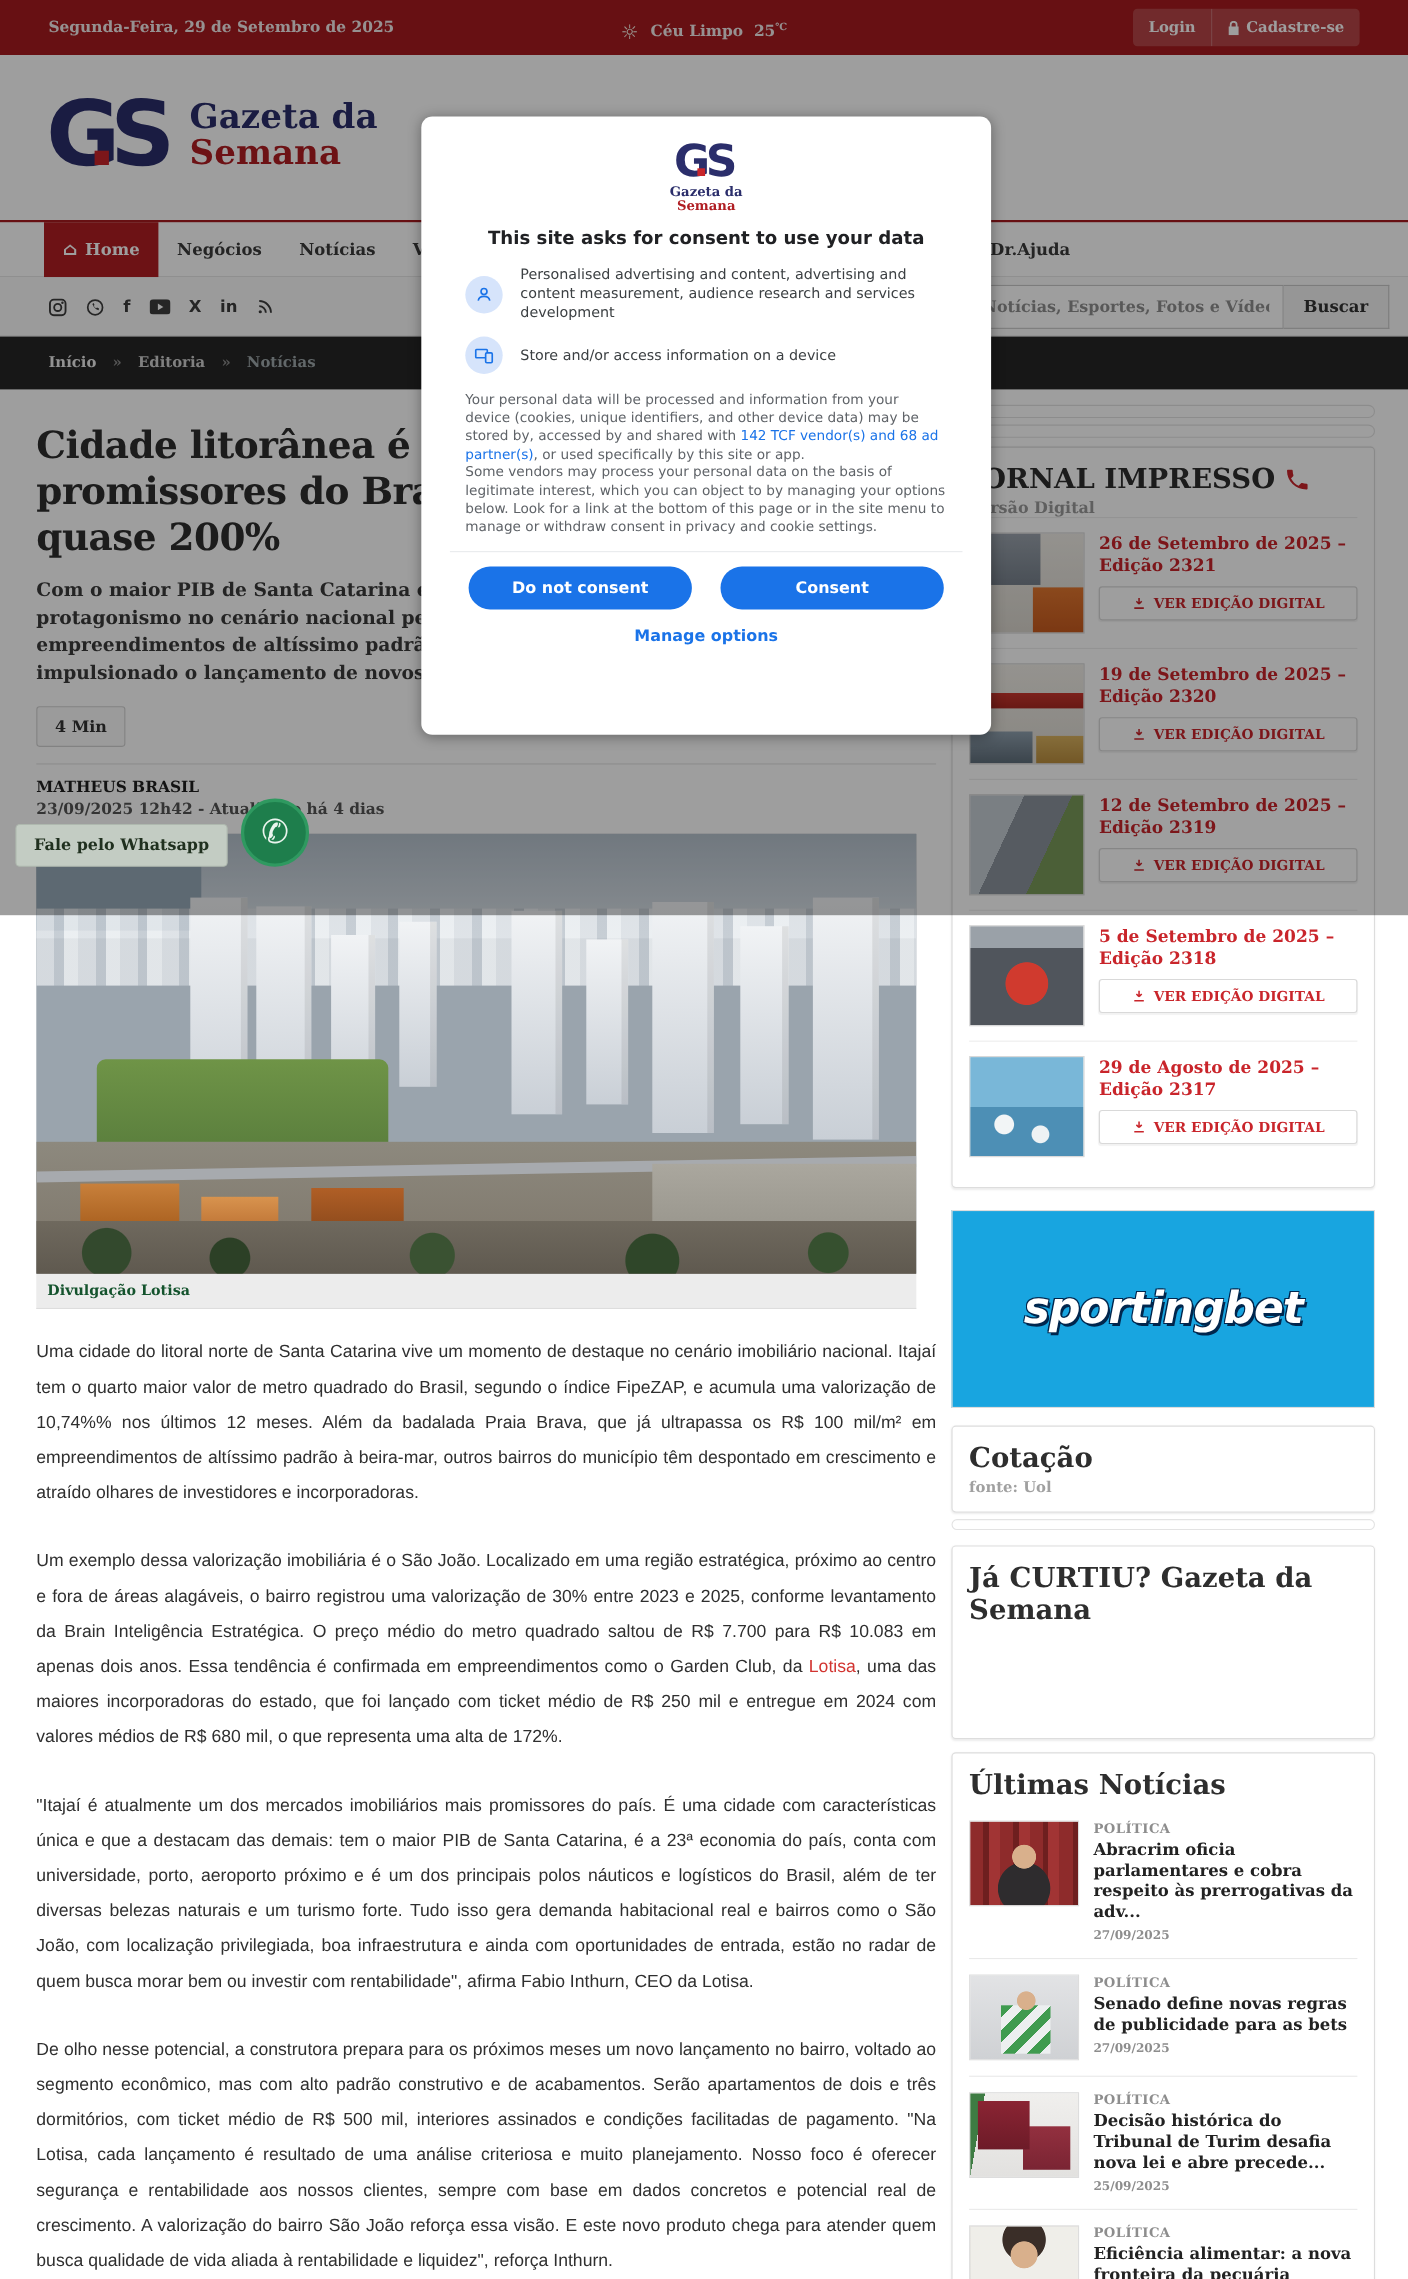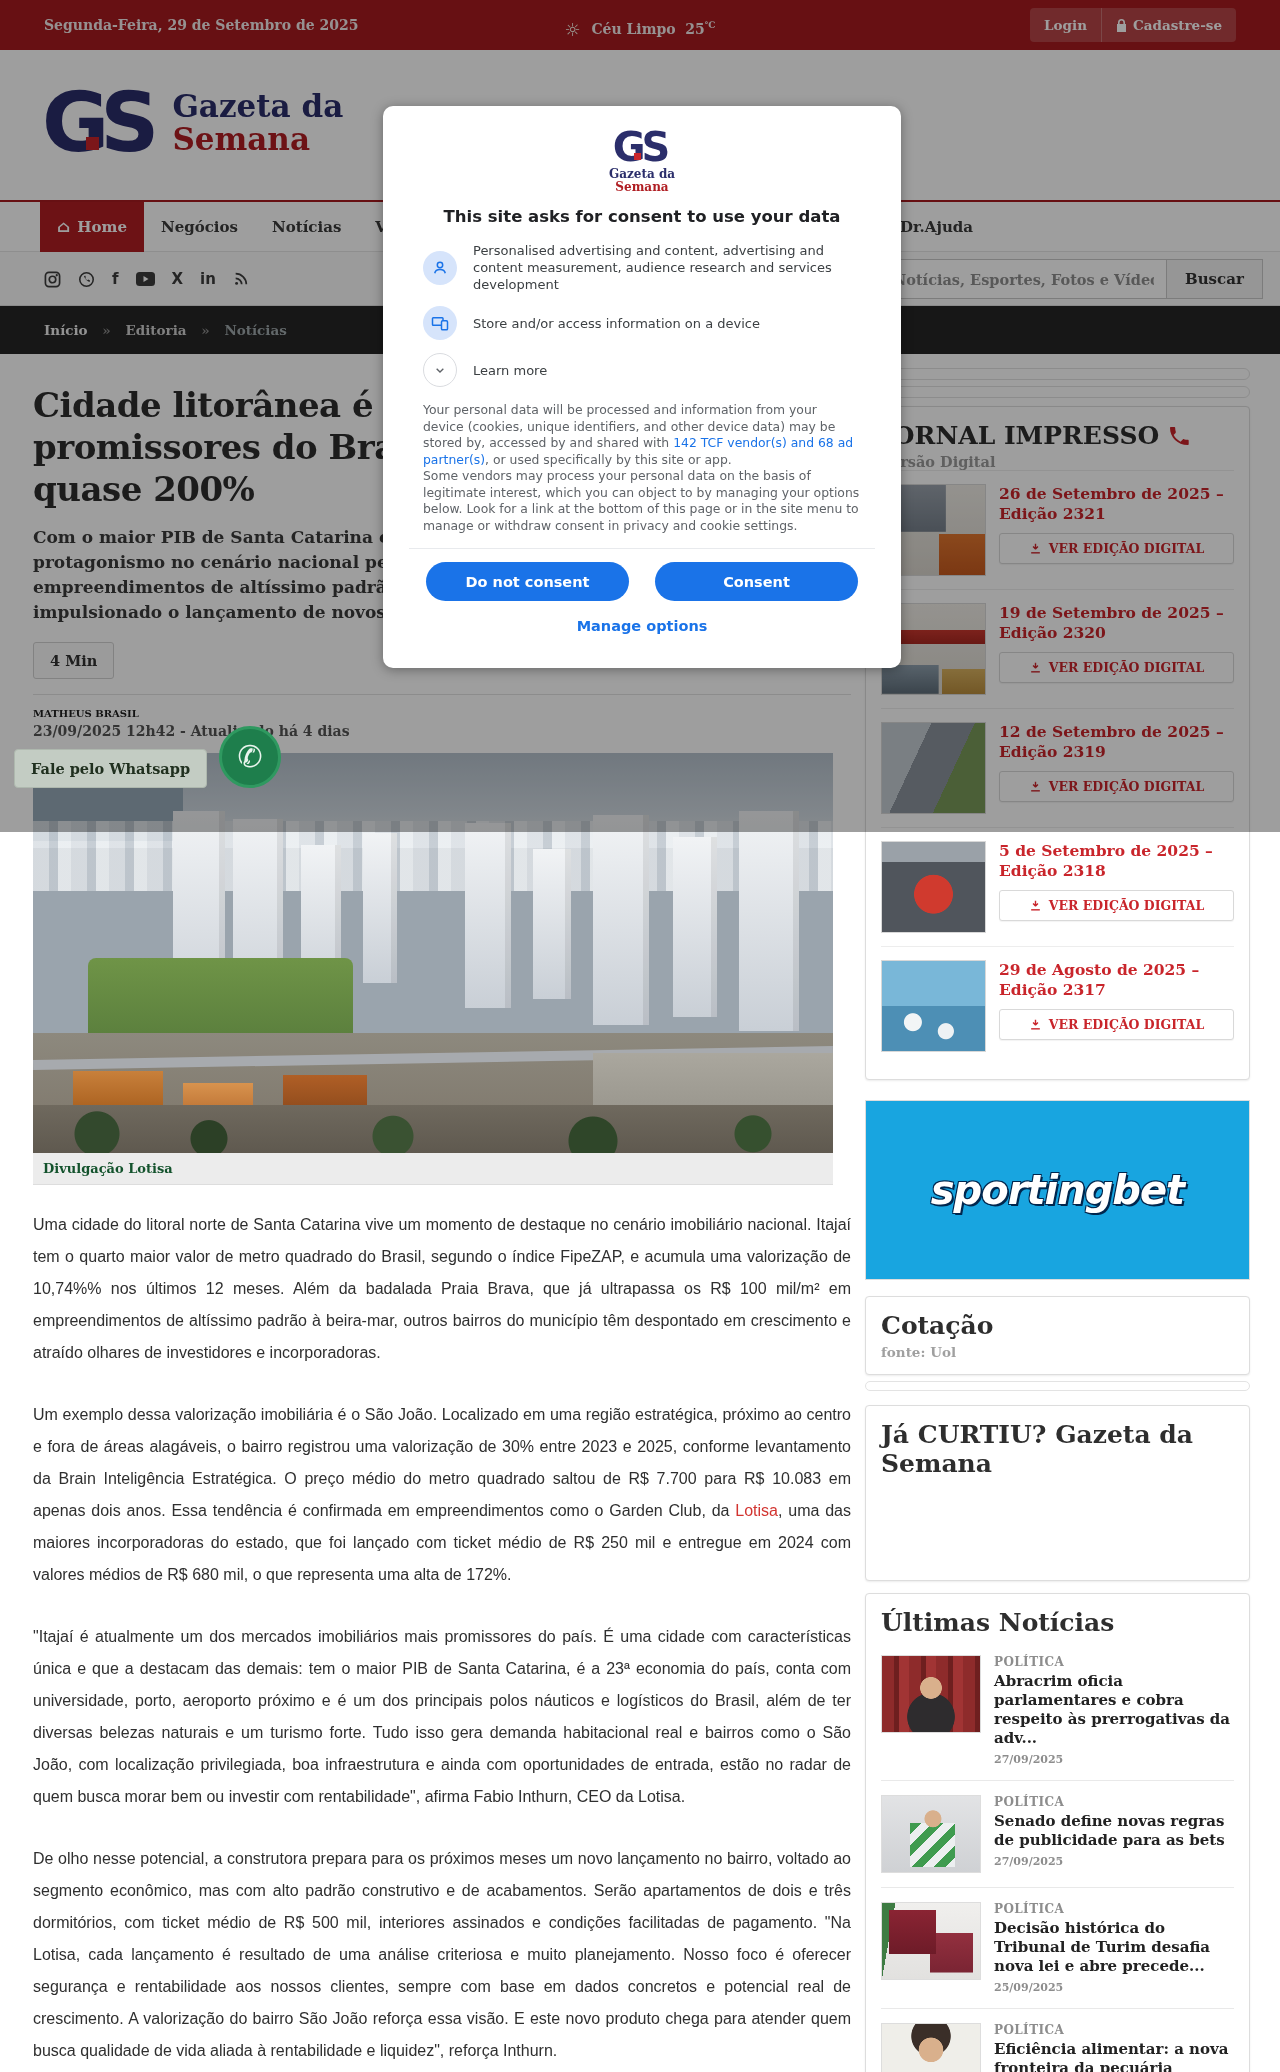--- a/index.html
+++ b/index.html
@@ -59,21 +59,21 @@
   .breadcrumb .sep { color:#8a8a8a; margin:0 10px; }
 
   
   .article { position:absolute; left:33px; top:354px; width:818px; }
   .a-title { margin-top:30px; font-family:"DejaVu Serif","Liberation Serif",serif; font-weight:bold;
              font-size:34px; line-height:42px; color:#2e2e2e; letter-spacing:-0.5px; }
   .a-sub { margin-top:15px; font-family:"DejaVu Serif",serif; font-weight:bold; font-size:17px; line-height:25px; color:#3b3b3b; }
   .read-badge { display:inline-block; margin-top:17px; padding:9px 16px; border:1px solid #d2d2d2; background:#fbfbfb;
                 border-radius:3px; font-family:"DejaVu Serif",serif; font-weight:bold; font-size:14.5px; color:#333; }
   .a-rule { border:none; border-top:1px solid #e3e3e3; margin-top:15px; }
-  .a-author { margin-top:13px; font-family:"DejaVu Serif",serif; font-weight:bold; font-size:10px; color:#1f1f1f; }
+  .a-author { margin-top:13px; font-family:"DejaVu Serif",serif; font-weight:bold; font-size:14px; color:#1f1f1f; }
   .a-date { margin-top:4px; font-family:"DejaVu Serif",serif; font-weight:bold; font-size:14px; color:#555; }
 
   
   .hero { position:relative; margin-top:14px; width:800px; height:400px; overflow:hidden; background:#9aa4ad; }
   .hero div { position:absolute; }
   .im-sky   { left:0; top:0; width:800px; height:95px; background:linear-gradient(#b6c2cd,#dfe6ec); }
   .im-water { left:0; top:22px; width:150px; height:66px; background:#97aab8; }
   .im-band  { left:0; top:68px; width:800px; height:70px;
               background:repeating-linear-gradient(90deg,#dfe3e7 0 16px,#c3cad1 16px 25px,#eef1f3 25px 38px); opacity:.85; }
   .tw       { background:linear-gradient(180deg,#f1f3f5,#c9cfd6); box-shadow:inset -6px 0 0 rgba(0,0,0,.08); }
@@ -496,28 +496,20 @@
       </div>
       <div class="m-row">
         <span class="m-ic">
           <svg width="18" height="18" viewBox="0 0 24 24">
               <rect x="2" y="5" width="14" height="10" rx="1" fill="none" stroke="#1a73e8" stroke-width="2"></rect>
               <rect x="14" y="9" width="8" height="12" rx="1.5" fill="#d6e4fb" stroke="#1a73e8" stroke-width="2"></rect>
             </svg>
         </span>
         <p>Store and/or access information on a device</p>
       </div>
-      <div class="m-row">
-        <span class="m-ic outline">
-          <svg width="16" height="16" viewBox="0 0 24 24">
-              <path d="M7 10l5 5 5-5" fill="none" stroke="#5f6368" stroke-width="2"></path>
-            </svg>
-        </span>
-        <p>Learn more</p>
-      </div>
     </div>
 
     <p class="m-body"><span>Your personal data will be processed and information from your device (cookies, unique identifiers, and other device data) may be stored by, accessed by and shared with </span><a href="#">142 TCF vendor(s) and 68 ad partner(s)</a><span>, or used specifically by this site or app.</span></p>
     <p class="m-body">Some vendors may process your personal data on the basis of legitimate interest, which you can object to by managing your options below. Look for a link at the bottom of this page or in the site menu to manage or withdraw consent in privacy and cookie settings.</p>
 
     <hr class="m-divider">
     <div class="m-buttons">
       <button>Do not consent</button>
       <button>Consent</button>
     </div>

